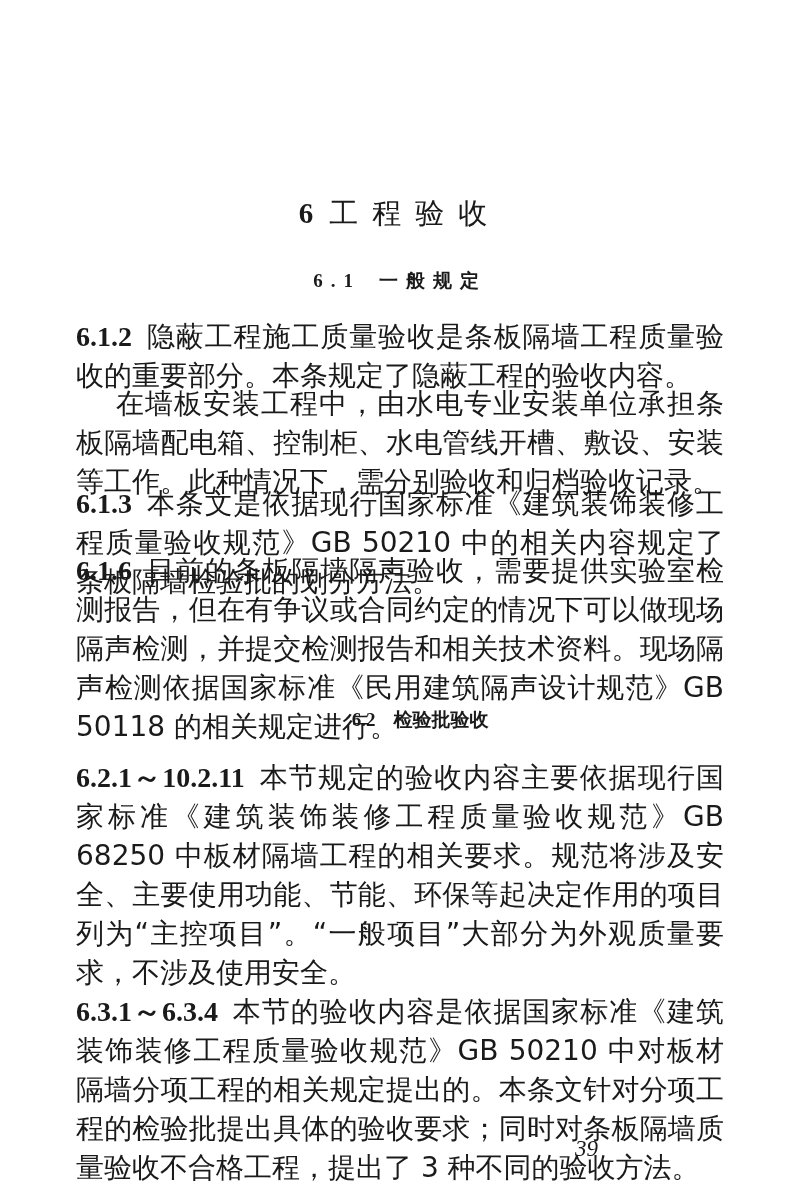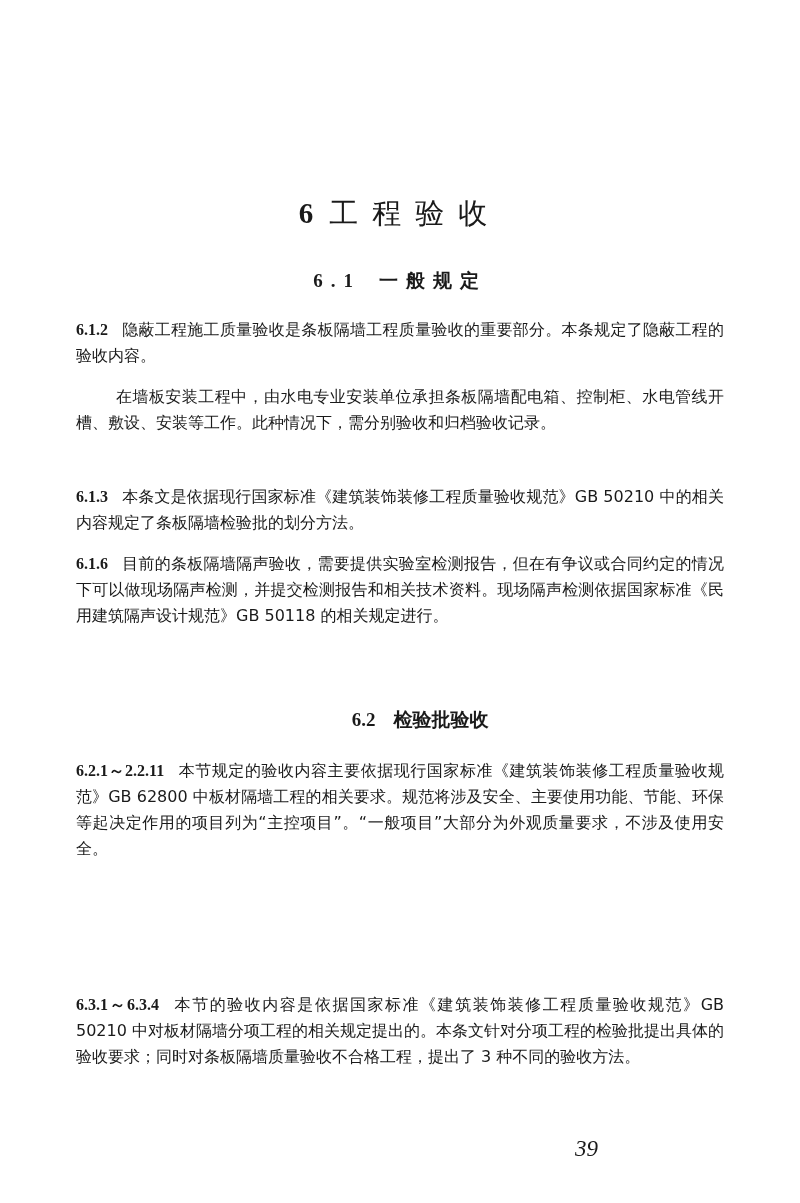--- a/index.html
+++ b/index.html
@@ -19,21 +19,21 @@
       position: absolute; left: 0; width: 800px;
       text-align: center; font-size: 19px; font-weight: bold;
       font-family: "DejaVu Sans", sans-serif;
     }
     .section-title .num { font-family: "Liberation Serif", serif; font-weight: bold; margin-right: 18px; margin-top: 32px; }
     .s1 { top: 264px; letter-spacing: 8px; }
     .s2 { top: 703px; padding-left: 20px; }
     .s3 { top: 938px; }
     .para {
       position: absolute; left: 76px; width: 648px;
-      font-size: 16px; line-height: 26px;
+      font-size: 28px; line-height: 39px;
       text-align: justify; text-justify: inter-character;
       font-family: "DejaVu Sans", sans-serif;
     }
     .para .clause { font-weight: bold; font-family: "Liberation Serif", serif; margin-right: 14px; }
     .indent { text-indent: 40px; }
     .p1 { top: 313px; }
     .p2 { top: 380px; }
     .p3 { top: 480px; }
     .p4 { top: 547px; }
     .p5 { top: 754px; }
@@ -71,21 +71,21 @@
 
   <div class="para p4">
     <span class="clause">6.1.6</span><span>目前的条板隔墙隔声验收，需要提供实验室检测报告，但在有争议或合同约定的情况下可以做现场隔声检测，并提交检测报告和相关技术资料。现场隔声检测依据国家标准《民用建筑隔声设计规范》GB 50118 的相关规定进行。</span>
   </div>
 
   <div class="section-title s2">
     <span class="num">6.2</span><span>检验批验收</span>
   </div>
 
   <div class="para p5">
-    <span class="clause">6.2.1～2.2.11</span><span>本节规定的验收内容主要依据现行国家标准《建筑装饰装修工程质量验收规范》GB 62800 中板材隔墙工程的相关要求。规范将涉及安全、主要使用功能、节能、环保等起决定作用的项目列为“主控项目”。“一般项目”大部分为外观质量要求，不涉及使用安全。</span>
+    <span class="clause">6.2.1～10.2.11</span><span>本节规定的验收内容主要依据现行国家标准《建筑装饰装修工程质量验收规范》GB 68250 中板材隔墙工程的相关要求。规范将涉及安全、主要使用功能、节能、环保等起决定作用的项目列为“主控项目”。“一般项目”大部分为外观质量要求，不涉及使用安全。</span>
   </div>
 
 
   <div class="para p6">
     <span class="clause">6.3.1～6.3.4</span><span>本节的验收内容是依据国家标准《建筑装饰装修工程质量验收规范》GB 50210 中对板材隔墙分项工程的相关规定提出的。本条文针对分项工程的检验批提出具体的验收要求；同时对条板隔墙质量验收不合格工程，提出了 3 种不同的验收方法。</span>
   </div>
 
   <div class="page-number">39</div>
 </div>
 

